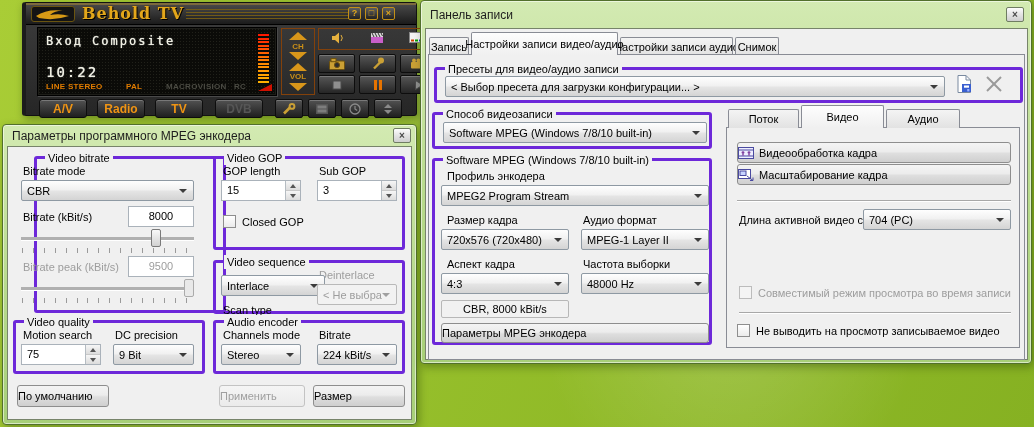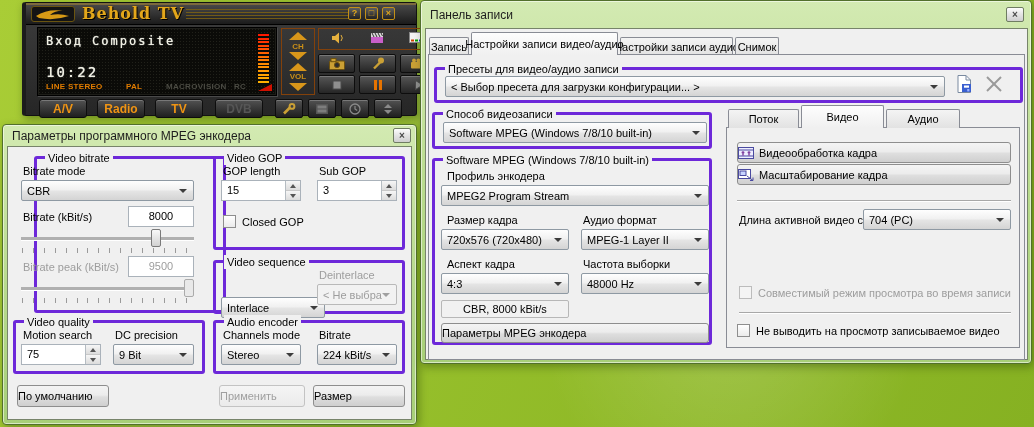--- a/index.html
+++ b/index.html
@@ -322,21 +322,21 @@
     <div class="cb" style="left:215px; top:68px;">
       <span class="bx"></span>
       <span>Closed GOP</span>
     </div>
 
     <div class="gb" style="left:205px; top:113px; width:192px; height:54px;">
       <i class="gb-t">Video sequence</i>
     </div>
     <div class="lbl" style="left:215px; top:122px;margin-top:35px;">Scan type</div>
     <div class="lbl dis" style="left:311px; top:122px;">Deinterlace</div>
-    <div class="combo" style="left:213px; top:150px; width:104px;">
+    <div class="combo" style="left:213px; top:128px; width:104px;">
       <span class="ct">Interlace</span>
         <i class="ca"></i>
     </div>
     <div class="combo cdis" style="left:309px; top:137px; width:80px;">
       <span class="ct dis">&lt; Не выбра</span>
         <i class="ca"></i>
     </div>
 
     <div class="gb" style="left:205px; top:173px; width:192px; height:54px;">
       <i class="gb-t">Audio encoder</i>

